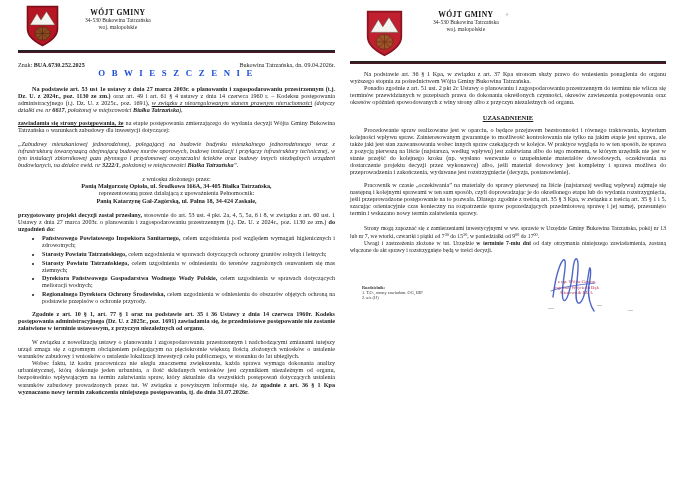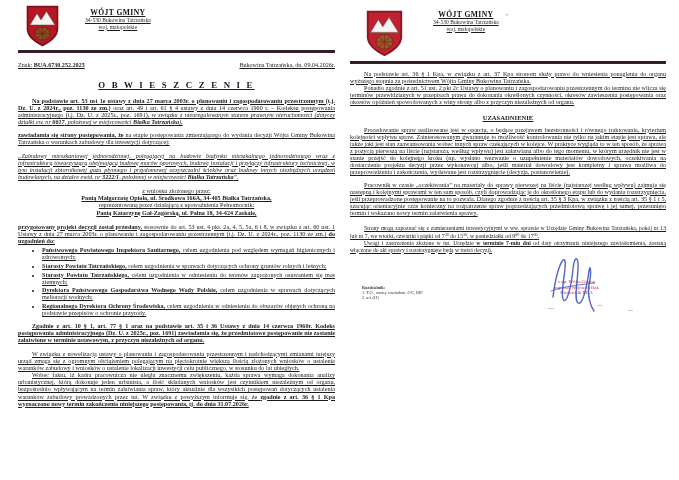--- a/index.html
+++ b/index.html
@@ -1,39 +1,39 @@
 <!DOCTYPE html>
 <html><head>
 <meta charset="utf-8">
 <style>
   html,body{margin:0;padding:0;}
   body{
     width:679px;height:480px;position:relative;background:#ffffff;
     font-family:"Liberation Serif",serif;color:#1c1c1c;
     -webkit-font-smoothing:antialiased;
   }
-  .page{position:absolute;top:0;height:480px;background:#fff;text-decoration:underline;}
+  .page{position:absolute;top:0;height:480px;background:#fff;}
   .p1{left:18px;width:317px;}
   .p2{left:350px;width:316px;}
 
   
   .lh{display:flex;align-items:flex-start;}
   .p1 .lh{padding-top:5px;}
   .p2 .lh{padding-top:10px;}
   .crest{flex:0 0 auto;margin-left:8px;}
   .p2 .crest{margin-left:16px;}
   .lh-text{text-align:center;margin-left:26px;padding-top:3px;}
   .p2 .lh-text{margin-left:30px;padding-top:0;}
   .lh-title{font-weight:bold;font-size:7.6px;letter-spacing:.4px;color:#111;}
   .lh-sub{font-size:5.6px;line-height:6.6px;color:#2b2b2b;}
   .rule{height:2.6px;background:linear-gradient(#232323 30%,#5d1426);margin-top:3px;}
   .p2 .rule{margin-top:4px;}
 
   .znak-row{display:flex;justify-content:space-between;font-size:6.1px;margin-top:9px;}
-  .doc-title{text-align:center;font-weight:bold;margin-top:12px;color:#0f172a;}
+  .doc-title{text-align:center;font-weight:bold;margin-top:0;color:#1d4ed8;}
   .doc-title .l1{font-size:8.8px;letter-spacing:2.2px;}
   .doc-title .l2{font-size:8.8px;margin-top:2px;}
 
   p{margin:0;font-size:6.15px;line-height:7.15px;text-align:justify;}
   .ind{text-indent:14px;}
   .mt5{margin-top:5px;} .mt6{margin-top:6px;} .mt7{margin-top:7px;} .mt8{margin-top:8px;}
   b,.b{font-weight:bold;} .i{font-style:italic;} .u{text-decoration:underline;}
   .c{text-align:center;text-indent:0;}
   .fine{font-size:5.7px;line-height:6.7px;}
   .sup{font-size:4.2px;vertical-align:2px;}

